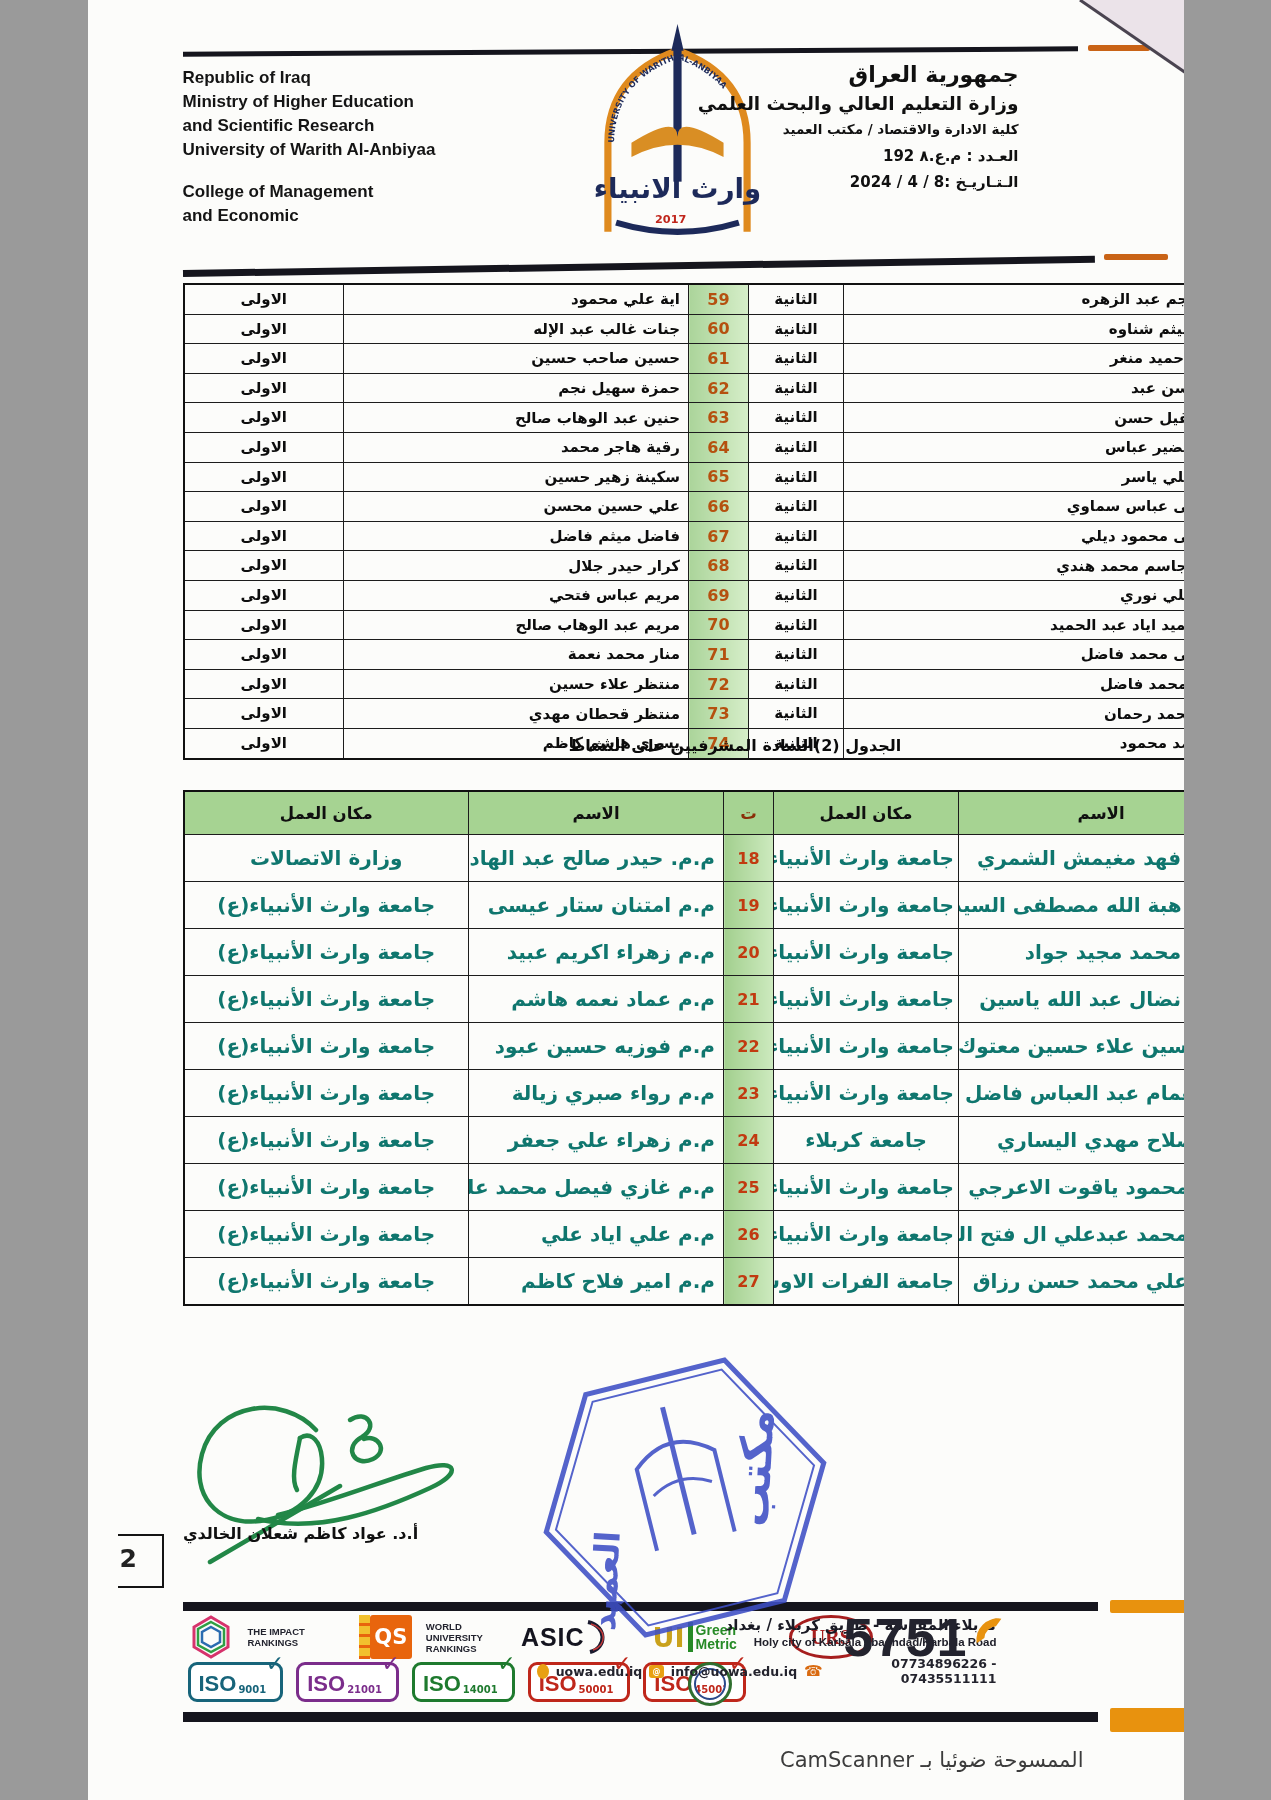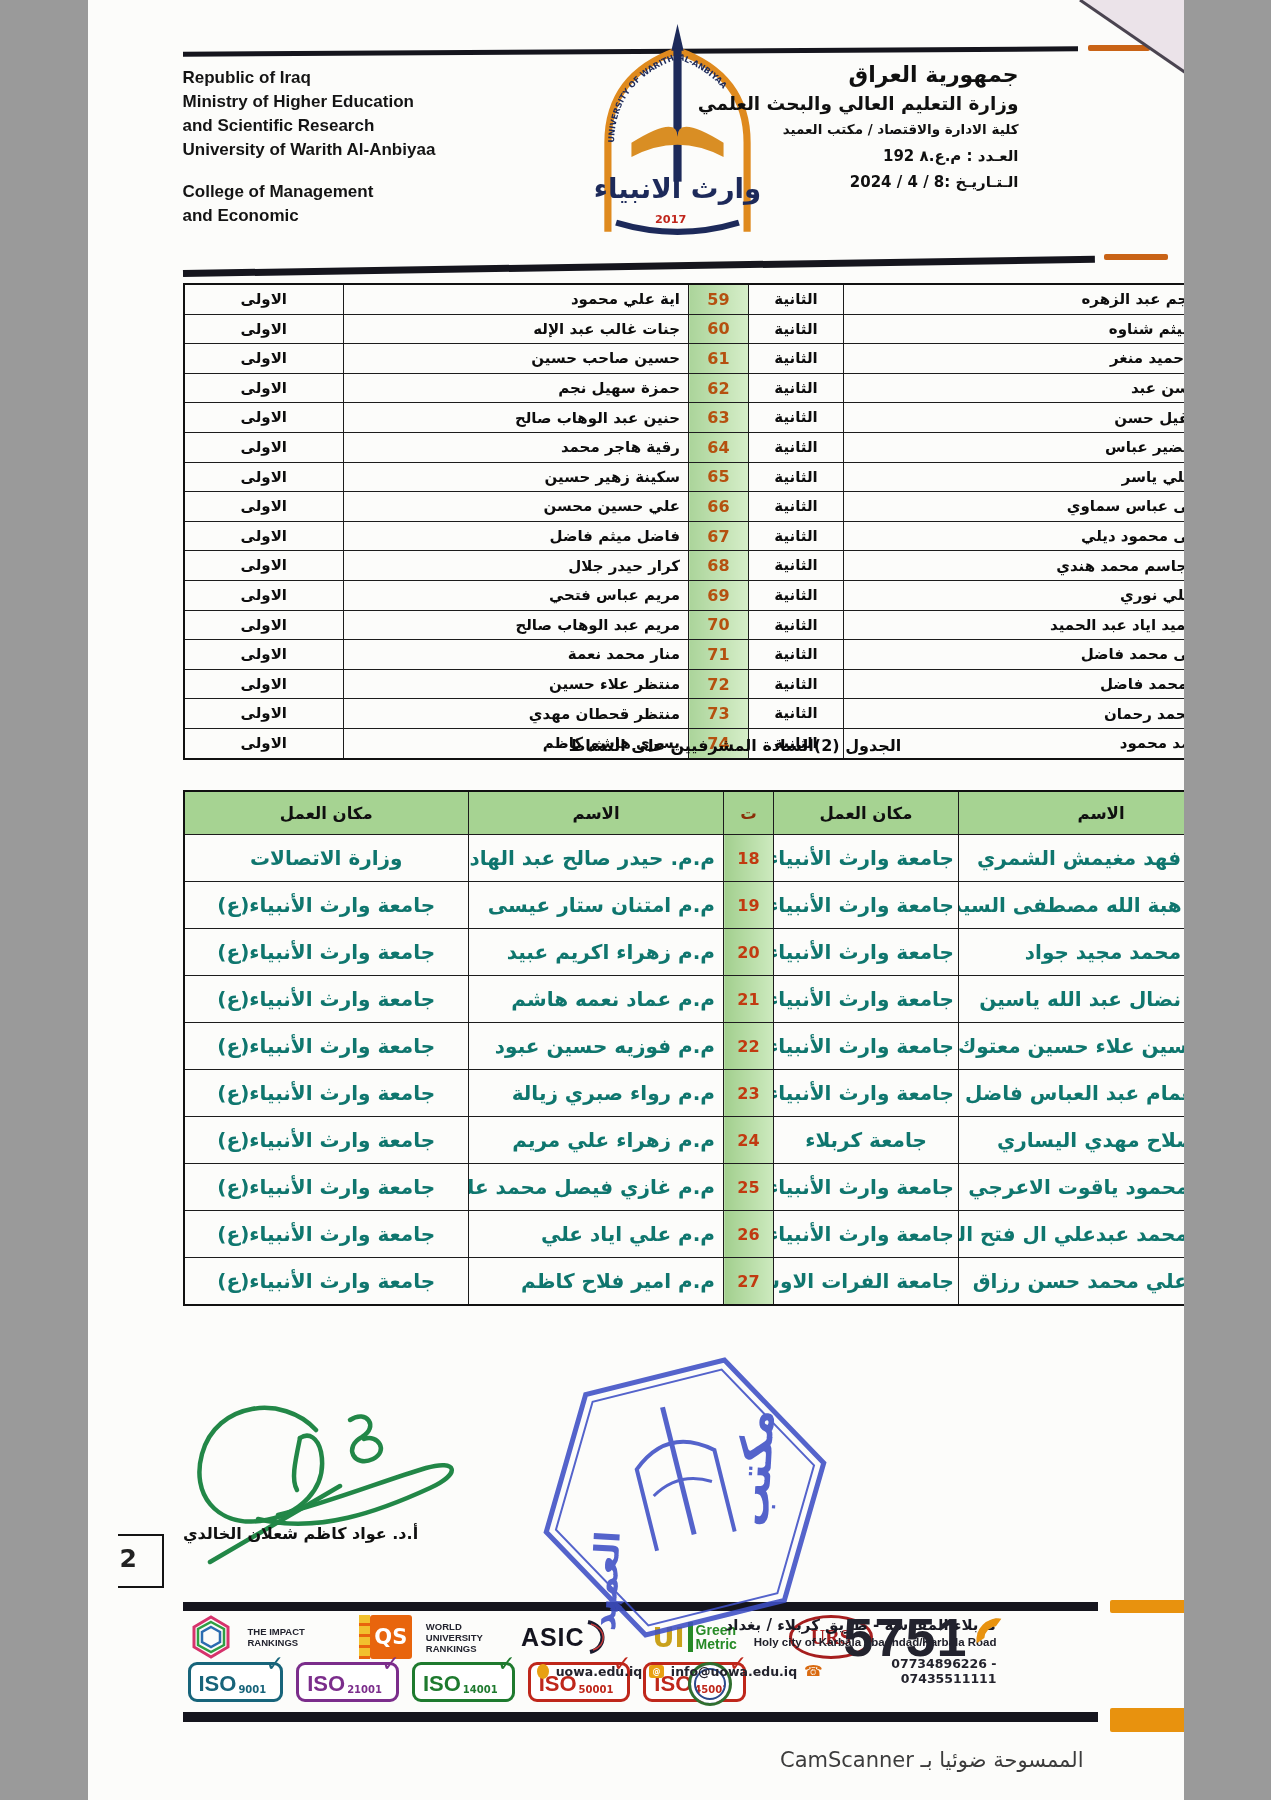--- a/index.html
+++ b/index.html
@@ -352,21 +352,21 @@
           <td class="td-place">جامعة وارث الأنبياء(ع)</td>
           <td class="td-num">23</td>
           <td class="td-name2">م.م رواء صبري زيالة</td>
           <td class="td-place">جامعة وارث الأنبياء(ع)</td>
         </tr>
         <tr>
           <td class="td-num">7</td>
           <td class="td-name2">م.د صلاح مهدي اليساري</td>
           <td class="td-place">جامعة كربلاء</td>
           <td class="td-num">24</td>
-          <td class="td-name2">م.م زهراء علي مريم</td>
+          <td class="td-name2">م.م زهراء علي جعفر</td>
           <td class="td-place">جامعة وارث الأنبياء(ع)</td>
         </tr>
         <tr>
           <td class="td-num">8</td>
           <td class="td-name2">م .د محمود ياقوت الاعرجي</td>
           <td class="td-place">جامعة وارث الأنبياء(ع)</td>
           <td class="td-num">25</td>
           <td class="td-name2">م.م غازي فيصل محمد علي</td>
           <td class="td-place">جامعة وارث الأنبياء(ع)</td>
         </tr>

